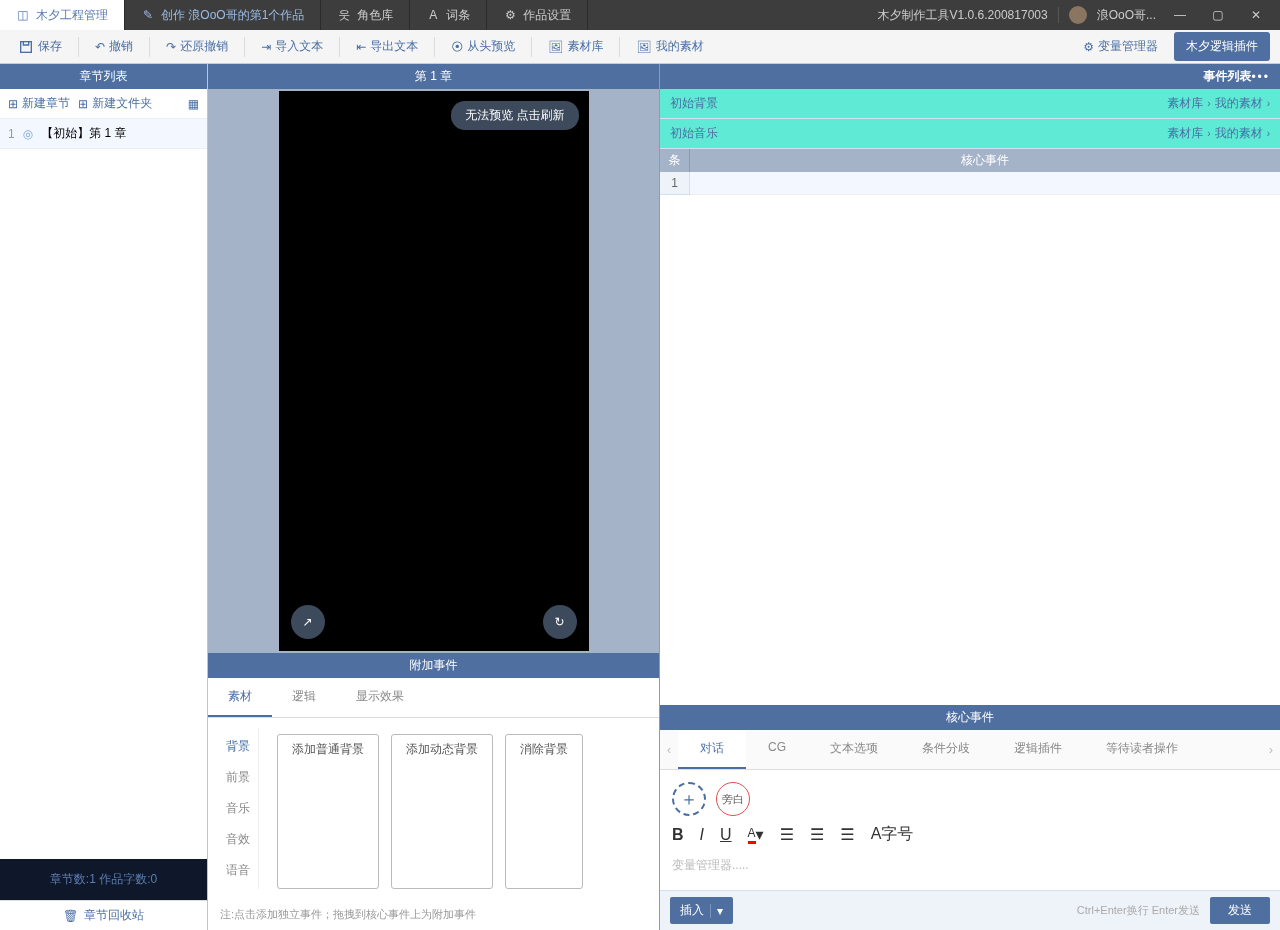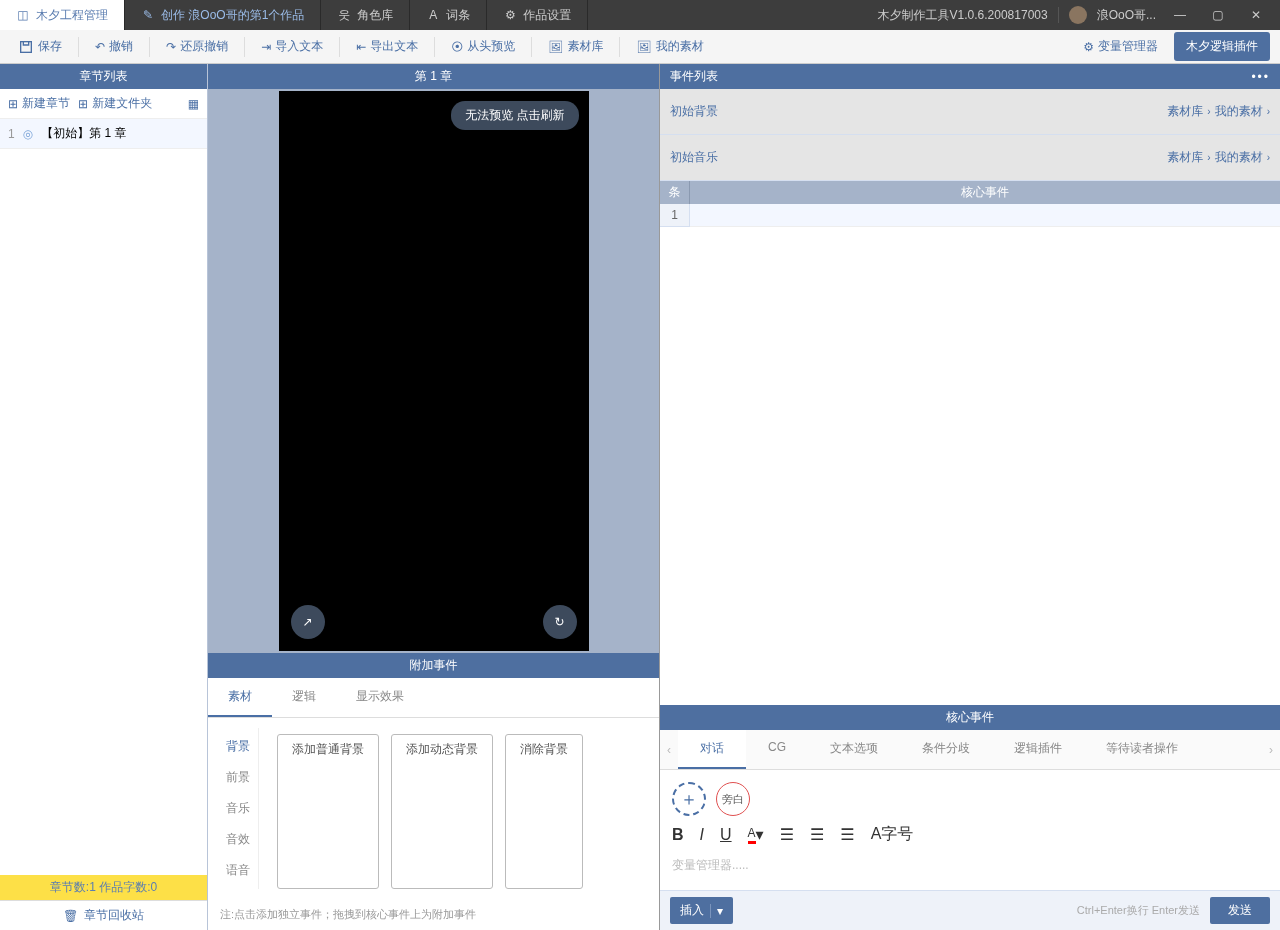--- a/index.html
+++ b/index.html
@@ -25,21 +25,21 @@
 .main { display: flex; height: calc(100% - 64px); }
 
 
 .left { width: 208px; display: flex; flex-direction: column; border-right: 1px solid #b8c4d8; }
 .panel-hdr { background: #4e6fa0; color: #fff; text-align: center; padding: 4px 0; font-size: 12px; }
 .left-tools { display: flex; align-items: center; padding: 6px 8px; gap: 8px; border-bottom: 1px solid #eee; color: #4a6fa5; }
 .left-tools .grid-icon { margin-left: auto; }
 .chapter-row { display: flex; align-items: center; gap: 8px; padding: 6px 8px; border-bottom: 1px solid #eee; background: #f3f7ff; }
 .chapter-row .num { color: #999; }
 .left-footer { margin-top: auto; }
-.stat { background: #fde047; color: #5b7db0; text-align: center; padding: 4px 0; }
+.stat { background: #0f172a; color: #5b7db0; text-align: center; padding: 12px 0; }
 .recycle { display: flex; align-items: center; justify-content: center; gap: 6px; color: #4a6fa5; padding: 6px 0; border-top: 1px solid #ddd; }
 
 
 .center { flex: 0 0 452px; display: flex; flex-direction: column; background: #a5b3c9; border-right: 1px solid #999; }
 .preview-wrap { flex: 1; display: flex; align-items: center; justify-content: center; position: relative; }
 .preview { width: 310px; height: 560px; background: #000; position: relative; }
 .nopreview { position: absolute; top: 10px; right: 10px; background: #3d4a5c; color: #fff; padding: 6px 14px; border-radius: 14px; }
 .circ-btn { position: absolute; bottom: 12px; width: 34px; height: 34px; border-radius: 50%; background: #3d4a5c; color: #fff; display: flex; align-items: center; justify-content: center; cursor: pointer; }
 .circ-btn.left-b { left: 12px; }
 .circ-btn.right-b { right: 12px; }
@@ -51,23 +51,23 @@
 .side-menu { display: flex; flex-direction: column; gap: 14px; padding: 10px 8px; border-right: 1px solid #eee; }
 .side-menu span { color: #888; cursor: pointer; }
 .side-menu span.active { color: #4a6fa5; }
 .bg-actions { display: flex; gap: 12px; padding-top: 6px; }
 .obtn { border: 1px solid #bbb; padding: 6px 14px; border-radius: 3px; color: #555; cursor: pointer; background: #fff; }
 .hint { color: #999; padding: 8px 12px; font-size: 11px; }
 
 
 .right { flex: 1; display: flex; flex-direction: column; }
 .right-hdr { background: #4e6fa0; color: #fff; display: flex; align-items: center; padding: 4px 10px; }
-.right-hdr .title { flex: 1; text-align: left; }
+.right-hdr .title { flex: 1; text-align: right; font-weight: bold; }
 .dots { letter-spacing: 2px; cursor: pointer;}
-.init-row { display: flex; align-items: center; padding: 14px 10px; background: #e5e5e5; border-bottom: 1px solid #d5dff0; color: #4a6fa5; text-align: right; }
+.init-row { display: flex; align-items: center; padding: 6px 10px; background: #5eead4; border-bottom: 1px solid #d5dff0; color: #4a6fa5; text-align: right; }
 .init-row .links { margin-left: auto; display: flex; gap: 4px; align-items: center; }
 .thead { display: flex; background: #a5b3c9; color: #fff; }
 .thead .c1 { width: 30px; text-align: center; padding: 3px 0; border-right: 1px solid #8a99b0; }
 .thead .c2 { flex: 1; text-align: center; padding: 3px 0; }
 .trow { display: flex; }
 .trow .c1 { width: 30px; text-align: center; padding: 4px 0; background: #eef2f9; color: #666; border-right: 1px solid #d5dff0; border-bottom: 1px solid #d5dff0;}
 .trow .c2 { flex: 1; padding: 4px 6px; background: #f3f7ff; border-bottom: 1px solid #eee;}
 .event-body { flex: 1; background: #fff; }
 .core-tabs { display: flex; border-bottom: 1px solid #ddd; background: #fafafa; position: relative; }
 .ctab { padding: 10px 22px; color: #888; cursor: pointer; white-space: nowrap; }

